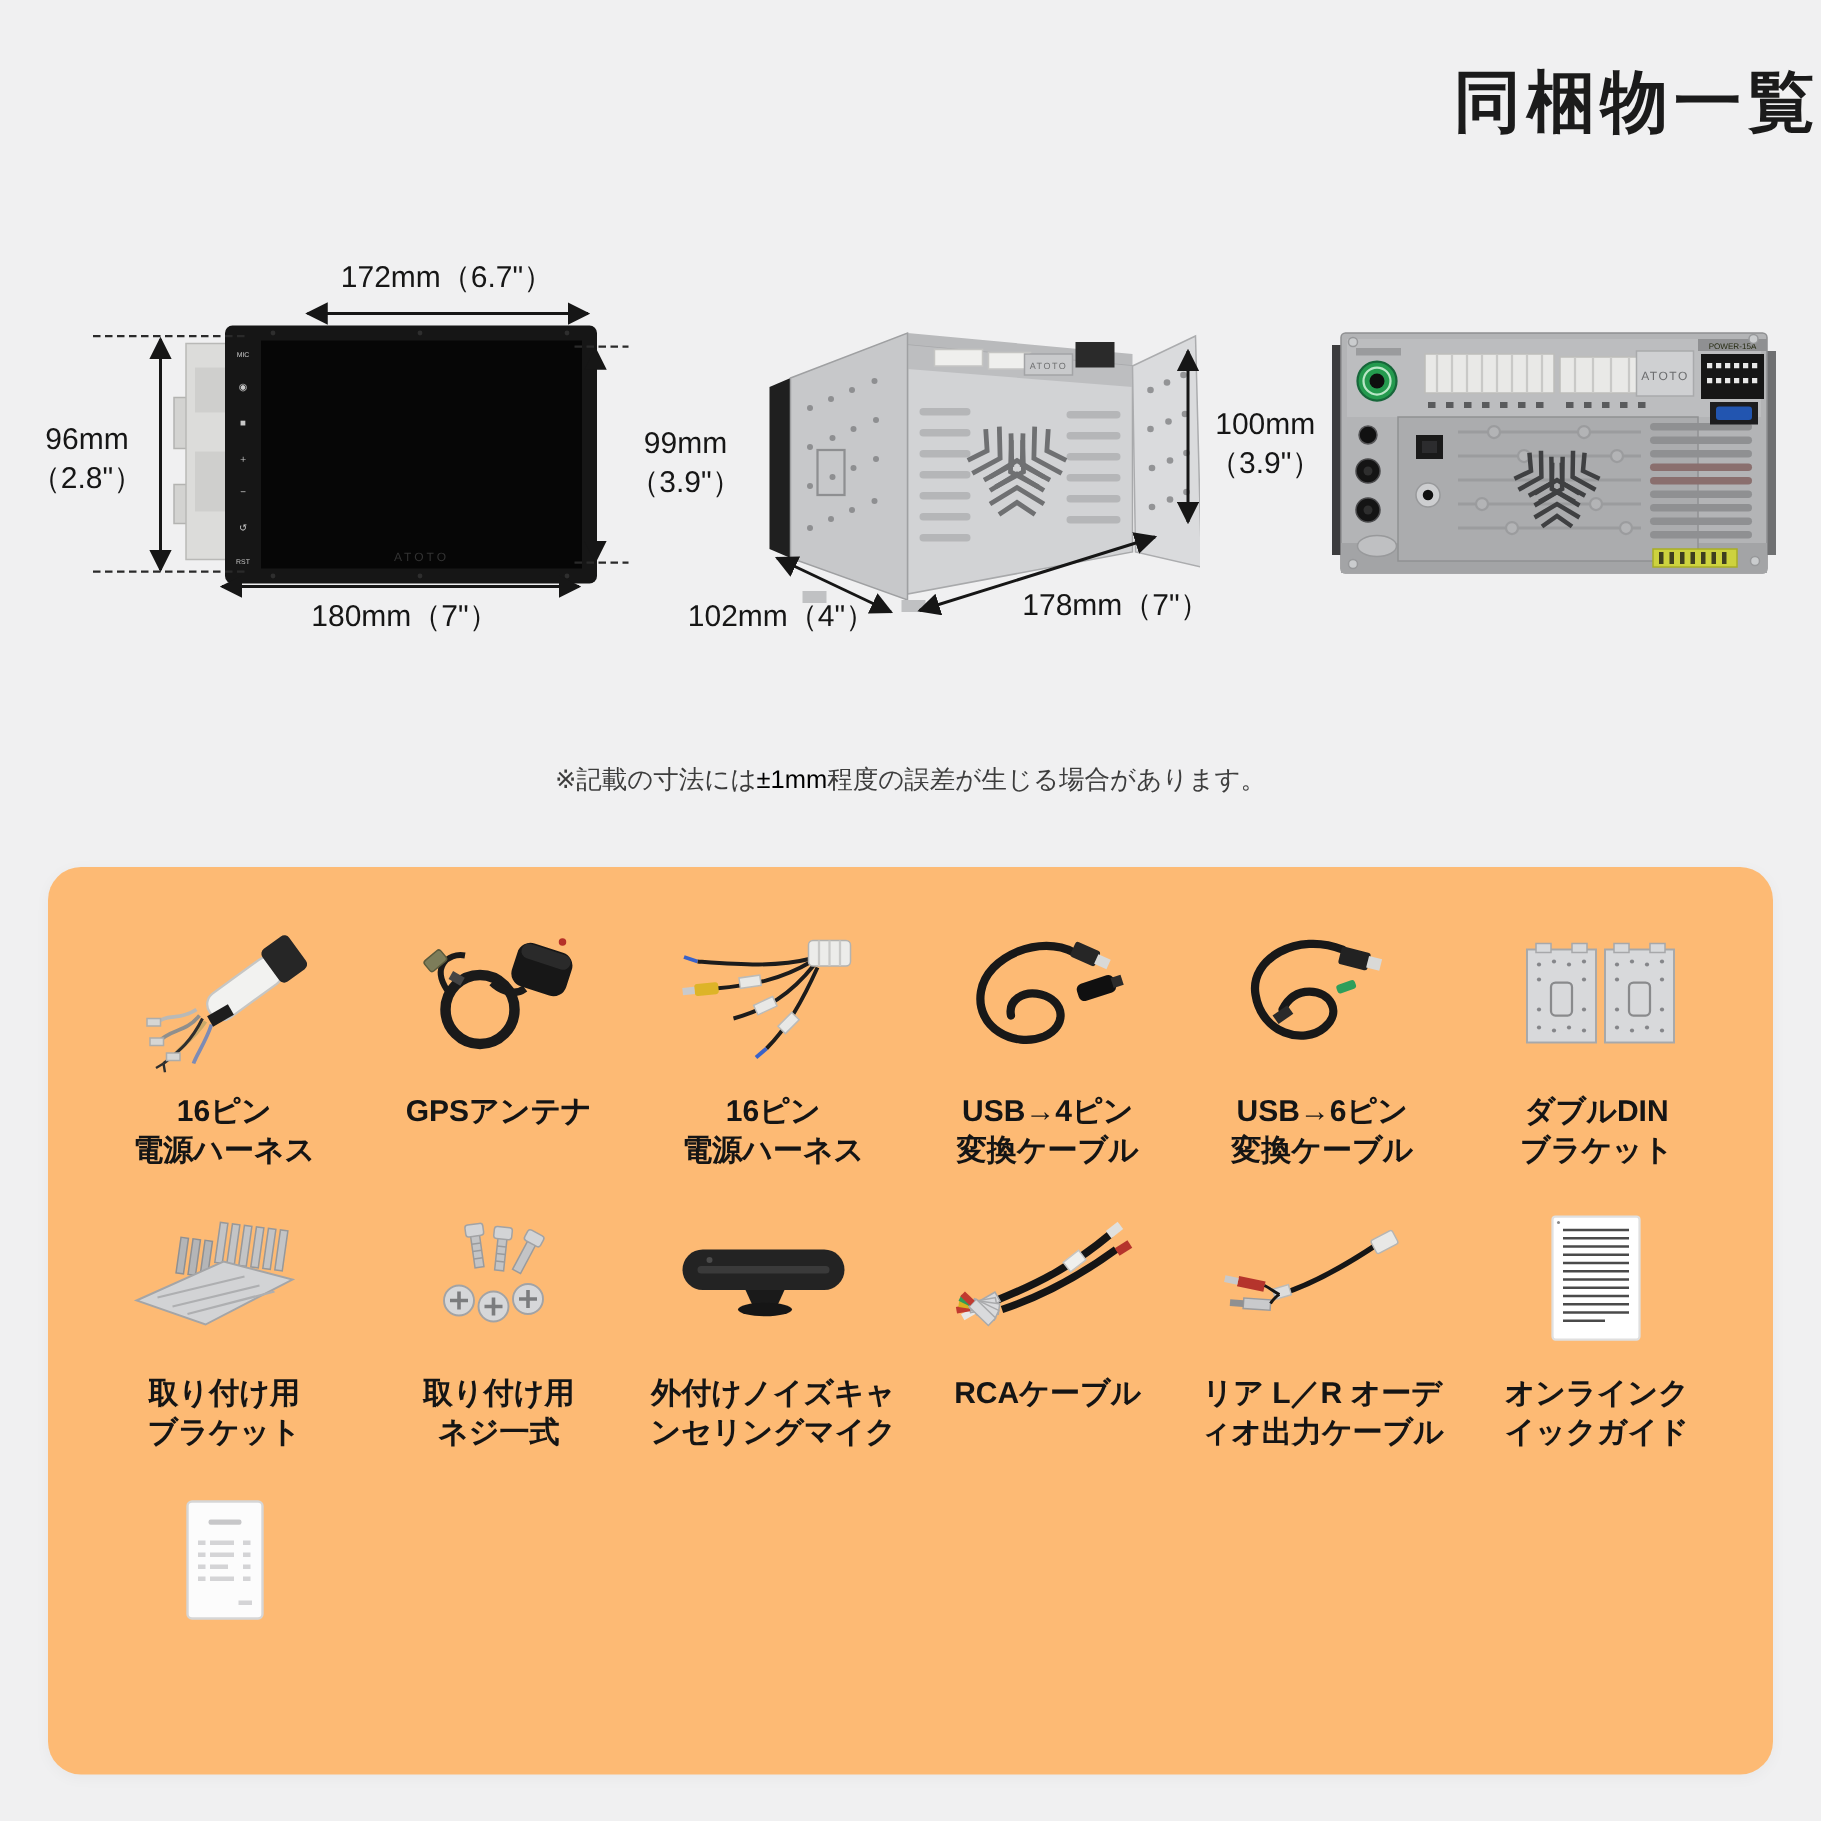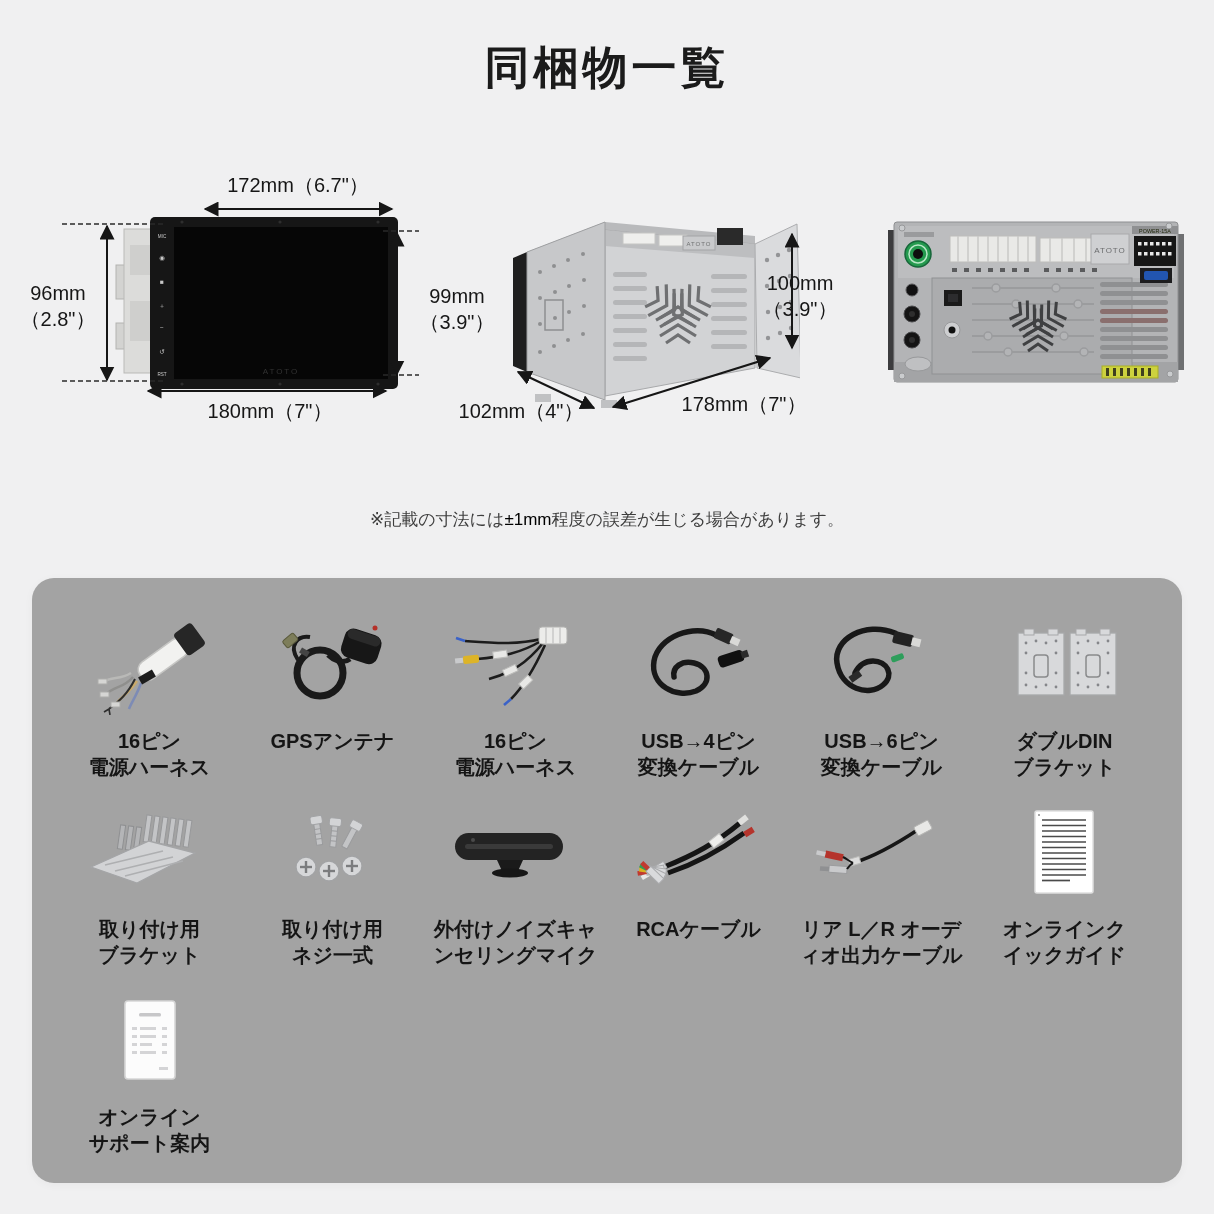--- a/index.html
+++ b/index.html
@@ -1,46 +1,46 @@
 <!DOCTYPE html>
 <html><head>
 <meta charset="utf-8">
 <style>
   html,body{margin:0;padding:0;}
   body{width:1214px;height:1214px;background:#f0f0f1;
        font-family:"Liberation Sans","DejaVu Sans",sans-serif;color:#1b1b1b;}
   *{box-sizing:border-box;}
   .page{position:relative;width:1214px;height:1214px;overflow:hidden;}
 
-  .title{position:absolute;top:38px;left:0;width:100%;margin:0;text-align:center;
+  .title{position:absolute;top:38px;left:0;width:100%;margin:0;text-align:right;
          font-size:45px;font-weight:800;letter-spacing:4px;color:#1b1b1b;}
 
   .diagram{position:absolute;left:0;top:0;width:1214px;height:578px;}
   .overlay{position:absolute;left:0;top:0;z-index:5;pointer-events:none;}
   .product-svg{position:absolute;z-index:2;}
   .front-svg{left:90px;top:205px;}
   .chassis-svg{left:505px;top:200px;}
   .rear-svg{left:888px;top:212px;}
 
   .dim{position:absolute;z-index:6;transform:translateX(-50%);font-size:20px;font-weight:500;
        color:#161616;text-align:center;line-height:1.3;white-space:pre-line;}
   .dim-front-top{left:298px;top:172px;}
   .dim-front-left{left:58px;top:280px;}
   .dim-front-right{left:435px;top:283px;margin-left:22px;}
   .dim-front-bottom{left:270px;top:398px;}
-  .dim-chassis-right{left:800px;top:270px;}
+  .dim-chassis-right{left:836px;top:270px;padding-left:15px;}
   .dim-chassis-bl{left:521px;top:398px;}
   .dim-chassis-br{left:744px;top:391px;}
 
   .note{position:absolute;top:508px;left:0;width:100%;text-align:center;
         font-size:17px;color:#3d3d3d;font-weight:500;z-index:6;}
   .note .red{color:#000000;}
 
   .panel{position:absolute;left:32px;top:578px;width:1150px;height:605px;
-         background:#a3a3a3;border-radius:22px;box-shadow:0 2px 10px rgba(0,0,0,0.04);
+         background:#fdba74;border-radius:22px;box-shadow:0 2px 10px rgba(0,0,0,0.04);
          display:grid;grid-template-columns:repeat(6,1fr);
          padding:36px 26px 0;align-content:start;}
   .cell{height:188px;display:flex;flex-direction:column;align-items:center;}
   .icon-box{height:102px;width:100%;display:flex;align-items:center;justify-content:center;}
   .item-label{margin-top:12px;font-size:20px;font-weight:600;line-height:1.32;
               text-align:center;white-space:pre-line;color:#151515;}
 </style>
 </head>
 <body>
 
@@ -685,18 +685,16 @@
             <rect x="57" y="52" width="5" height="3"></rect>
               <rect x="65" y="52" width="12" height="3"></rect>
               <rect x="87" y="52" width="5" height="3"></rect>
             <rect x="57" y="60" width="5" height="3"></rect>
               <rect x="65" y="60" width="16" height="3"></rect>
               <rect x="87" y="60" width="5" height="3"></rect>
             <rect x="84" y="76" width="9" height="3"></rect>
           </g>
         </svg>
       </div>
-      <div class="item-label">オンライン
-サポート案内</div>
     </div>
 
   </section>
 </div>
 
 </body></html>

